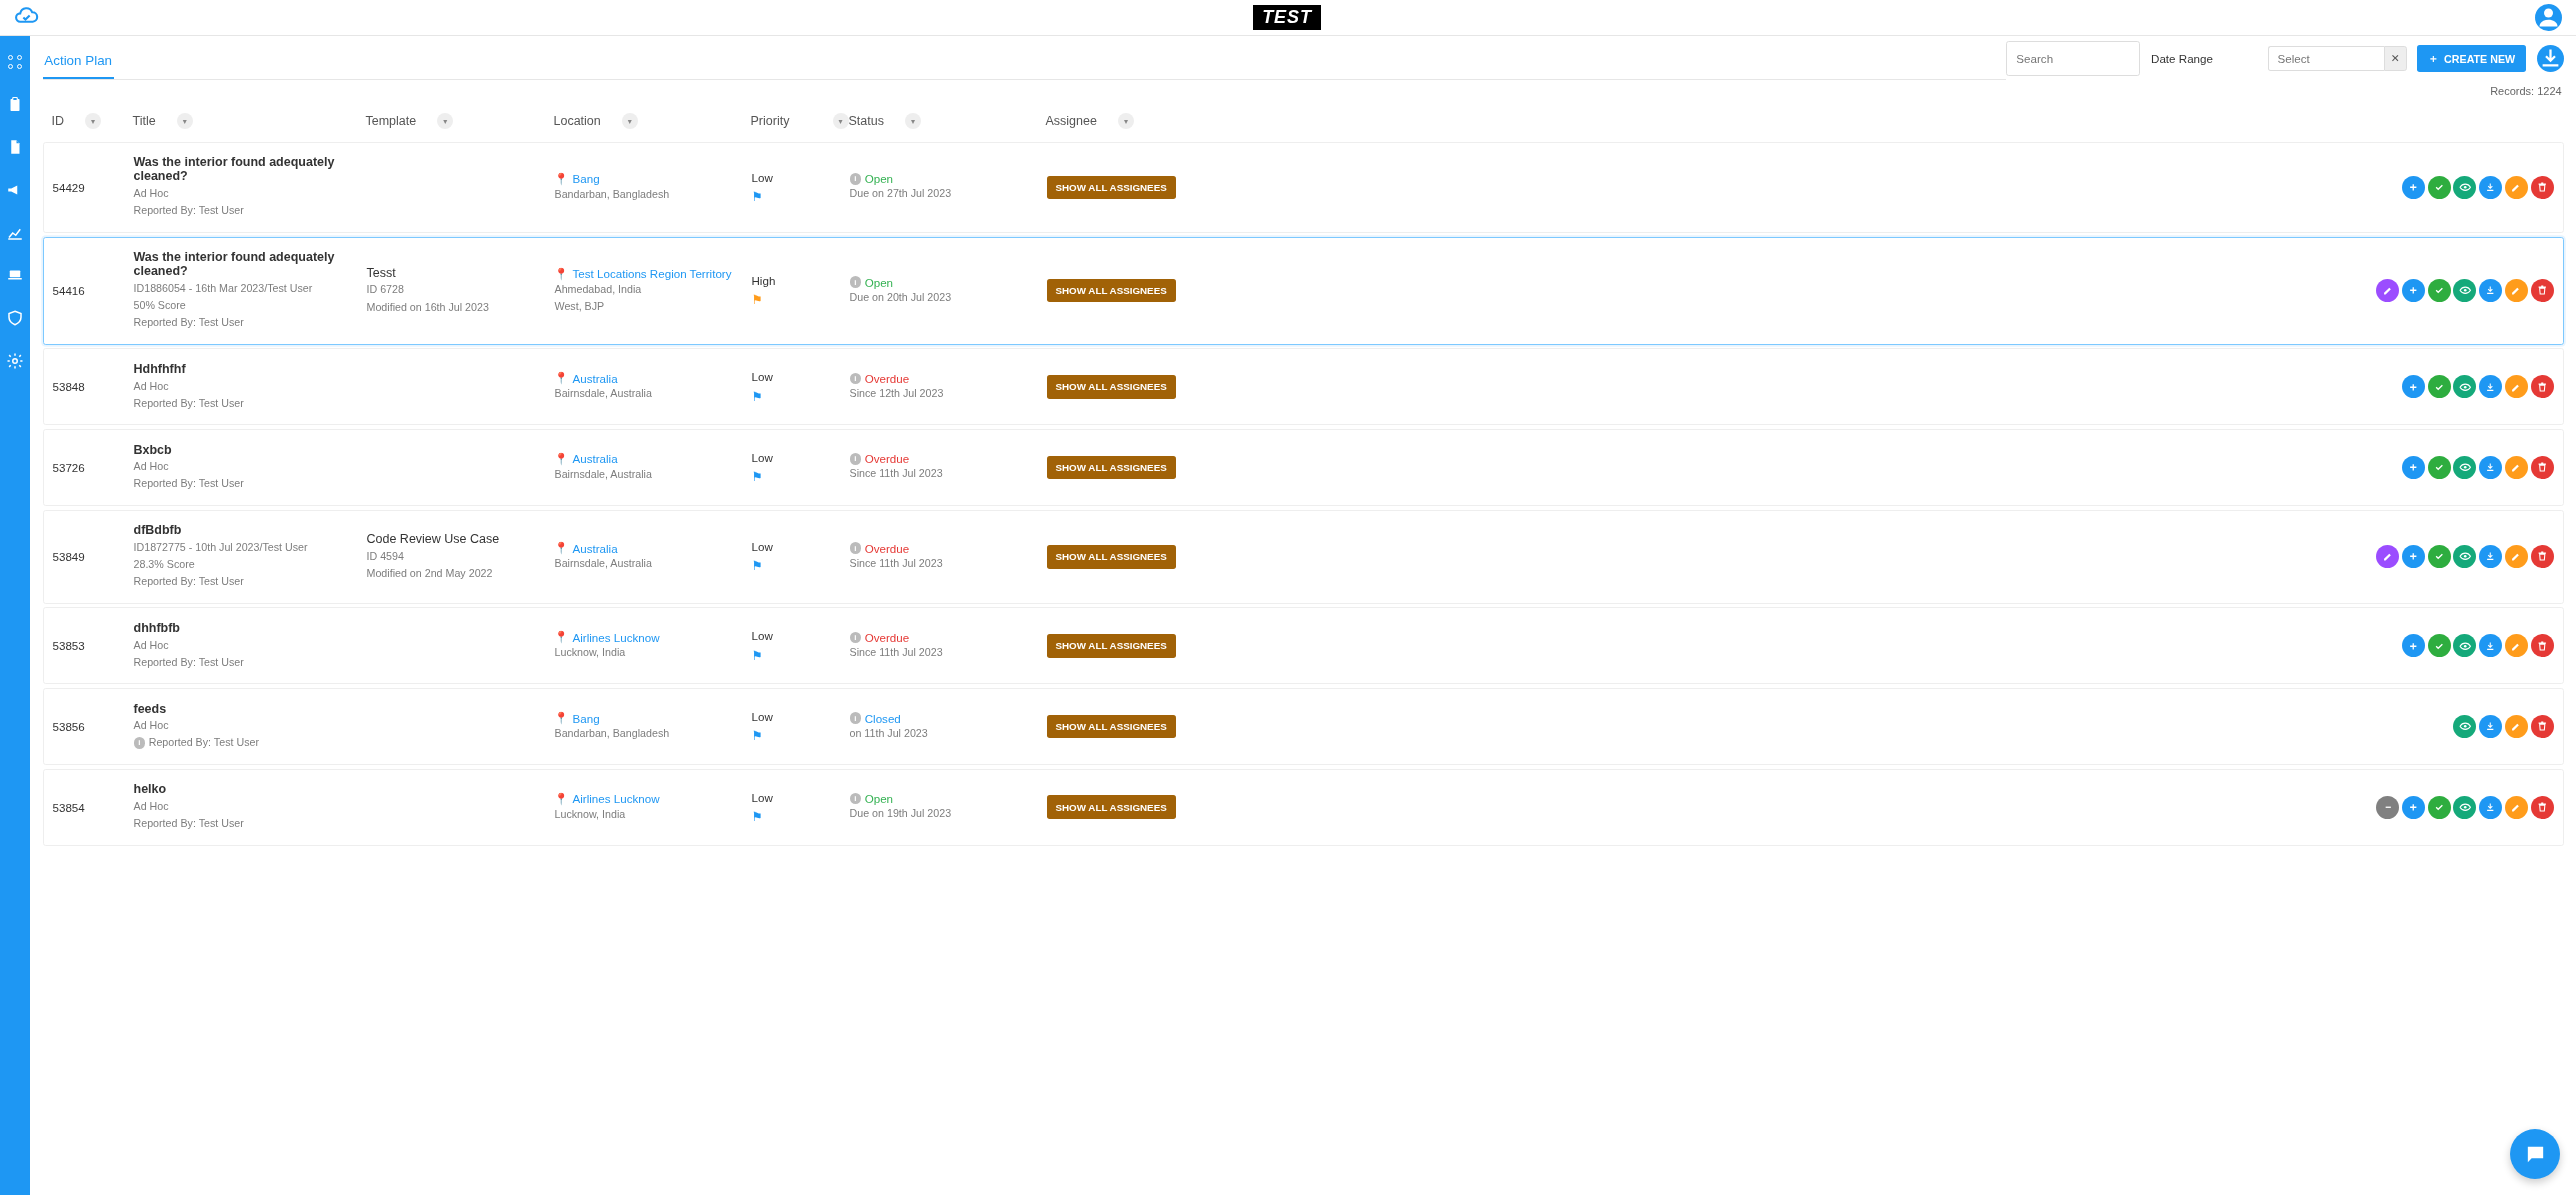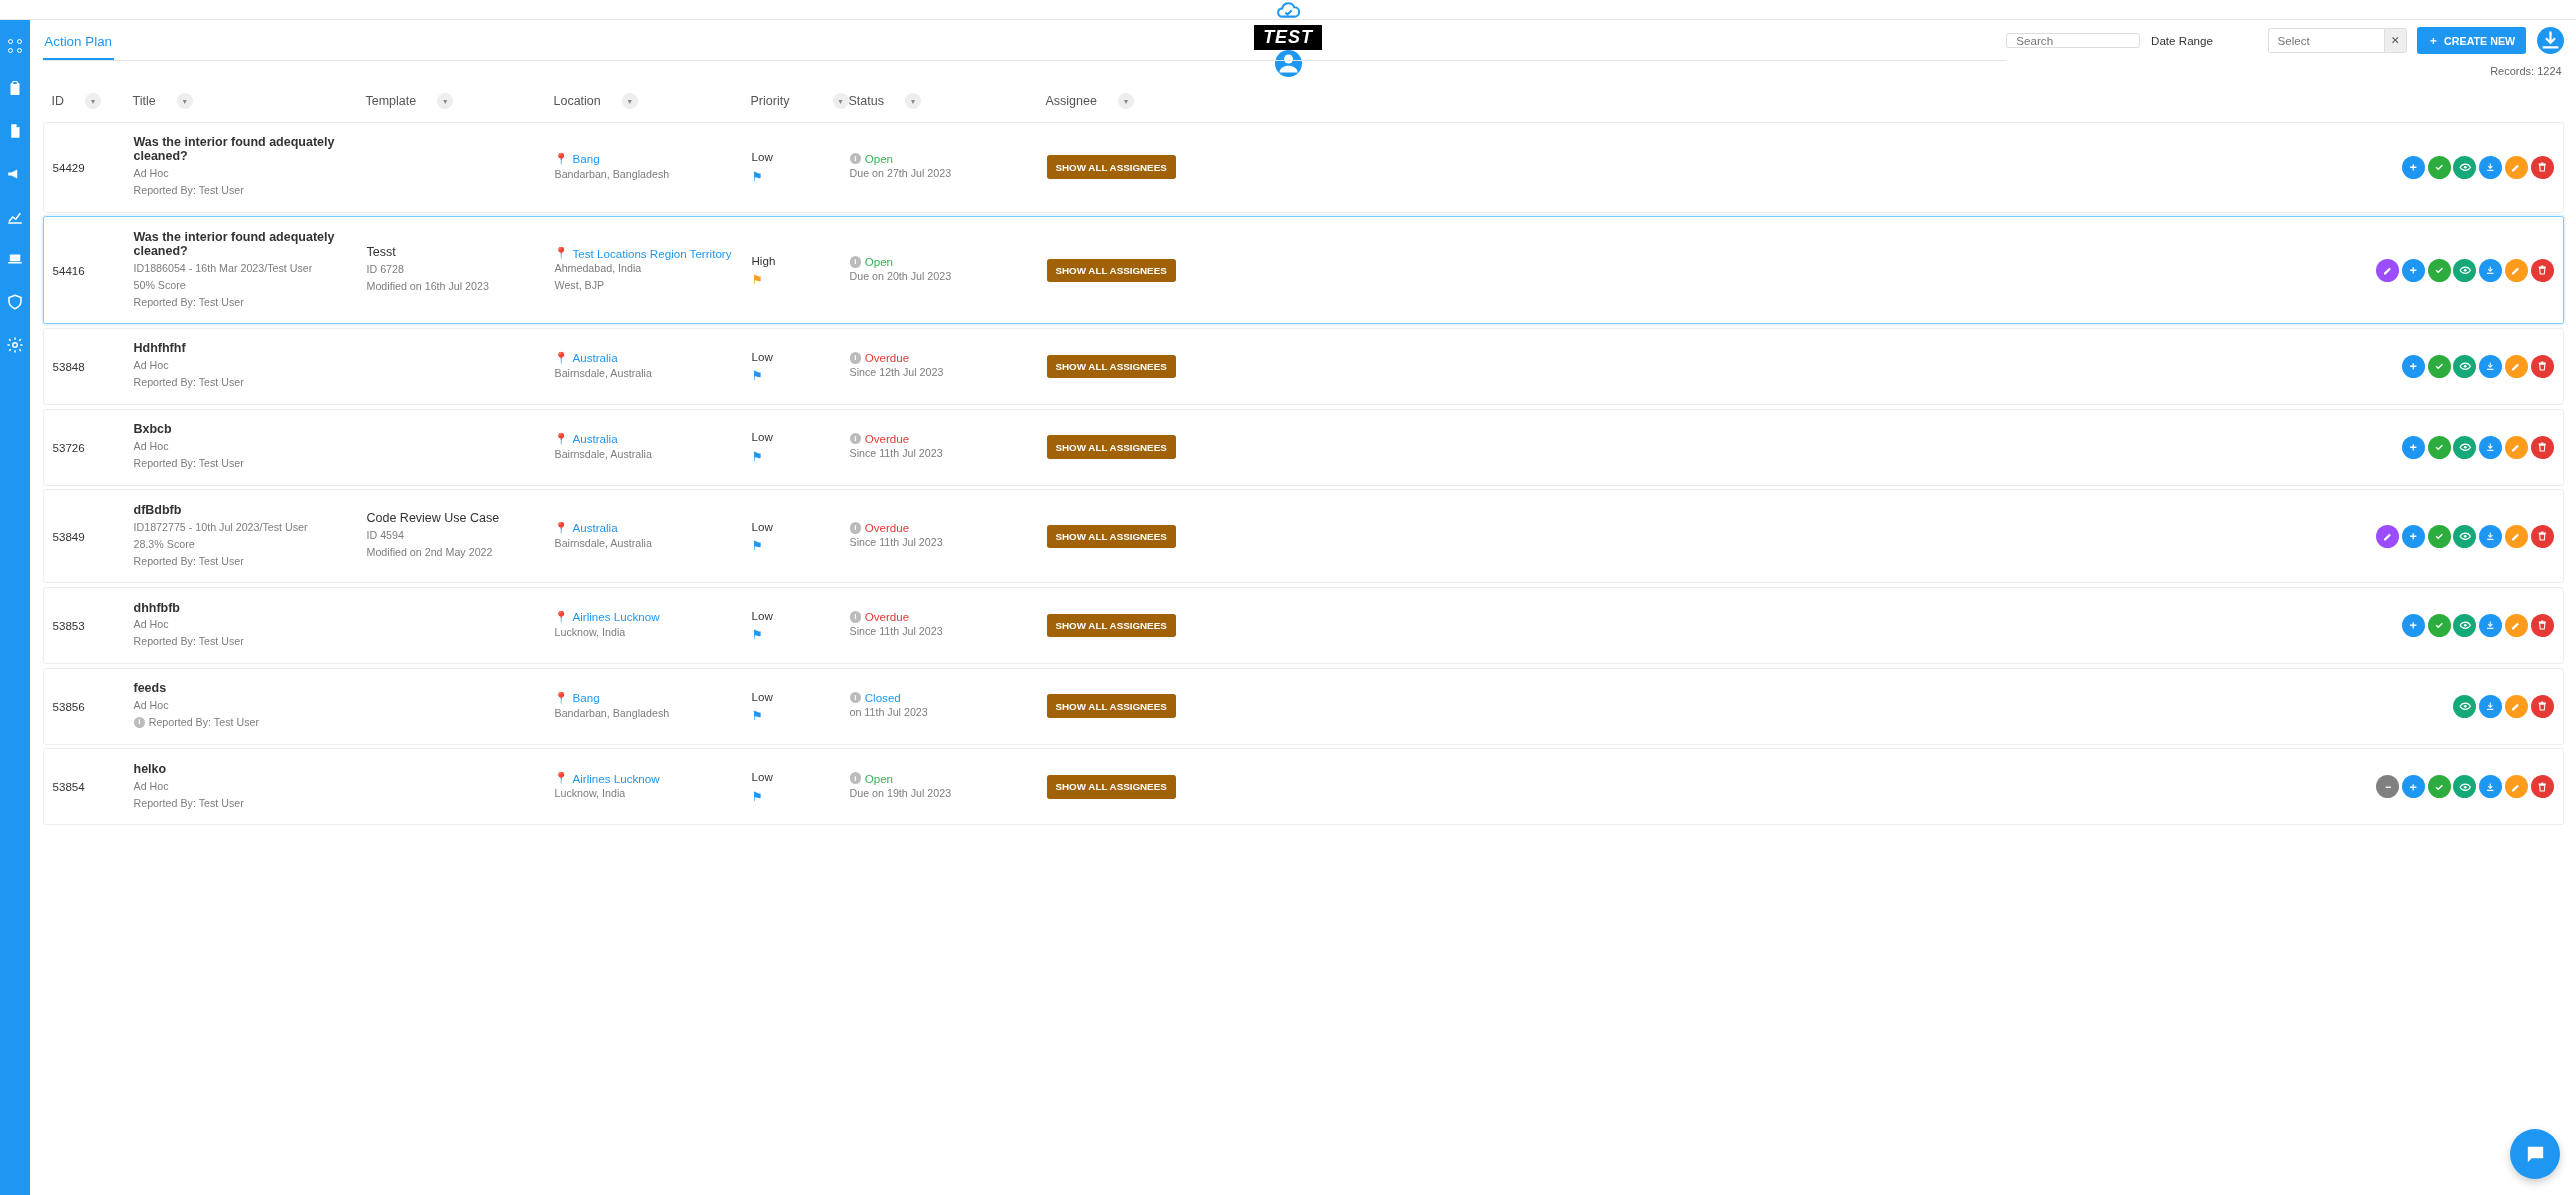--- a/index.html
+++ b/index.html
@@ -1,35 +1,35 @@
 <!DOCTYPE html>
 <html style="font-size:14.3px"><head>
 <meta charset="utf-8">
 <style>
 * { margin:0; padding:0; box-sizing:border-box; font-family:"Helvetica Neue",Helvetica,Arial,sans-serif; }
 html,body{height:100%;width:100%;}
 body{font-size:12.5px;color:#333;}
 .app{display:flex;flex-direction:column;height:100vh;}
-.topbar{height:20px;display:flex;align-items:center;justify-content:space-between;padding:0 14.3px;border-bottom:0.9px solid #e6e6e6;flex-direction:column;}
+.topbar{height:36px;display:flex;align-items:center;justify-content:space-between;padding:0 14.3px;border-bottom:0.9px solid #e6e6e6;}
 .logo{display:flex;align-items:center;gap:5.4px;color:#1e97f3;}
 .logo svg{width:25px;height:25px;}
 .top-center-logo{background:#000;color:#fff;font-weight:bold;font-style:italic;font-size:18px;padding:1.8px 9px;letter-spacing:0.9px;}
 .avatar{width:27px;height:27px;border-radius:50%;background:#1e97f3;display:flex;align-items:center;justify-content:center;}
 .shell{flex:1;display:flex;min-height:0;}
 .sidebar{width:30px;background:#1e97f3;display:flex;flex-direction:column;align-items:center;gap:23px;padding-top:16px;}
 .sidebar .sb-item{width:19.7px;height:19.7px;color:#fff;display:flex;align-items:center;justify-content:center;cursor:pointer;}
 .sidebar .sb-item svg{width:18px;height:18px;}
 .sb-dots{display:grid;grid-template-columns:repeat(2,5.4px);grid-template-rows:repeat(2,5.4px);gap:3.6px;}
 .sb-dots span{width:5.4px;height:5.4px;border-radius:50%;border:1.8px solid #fff;}
 .main{flex:1;display:flex;flex-direction:column;min-width:0;overflow:hidden;}
 .page-header{display:flex;align-items:center;justify-content:space-between;padding:5.4px 12.5px 0 12.5px;}
 .tabs{display:flex;align-items:center;border-bottom:0.9px solid #e6e6e6;flex:1;}
 .tab{padding:9px 1.8px;margin-right:18px;font-size:13.4px;color:#1e97f3;border-bottom:2.7px solid #1e97f3;font-weight:500;}
 .right-tools{display:flex;align-items:center;gap:10.7px;padding-bottom:5.4px;}
-.search{border:0.9px solid #ddd;border-radius:2.7px;height:15px;padding:0 9px;width:134px;font-size:11.6px;}
+.search{border:0.9px solid #ddd;border-radius:2.7px;height:35px;padding:0 9px;width:134px;font-size:11.6px;}
 .dr-label{font-size:11.6px;color:#333;}
 .dr-box{display:flex;align-items:center;padding-left:44px;}
 .dr-input{border:0.9px solid #ddd;border-right:none;border-radius:2.7px 0 0 2.7px;height:25px;padding:0 9px;width:116px;font-size:11.6px;}
 .dr-clear{border:0.9px solid #ddd;background:#eee;height:25px;width:23px;display:flex;align-items:center;justify-content:center;border-radius:0 2.7px 2.7px 0;cursor:pointer;font-size:10.7px;color:#555;}
 .btn-create{background:#1e97f3;color:#fff;border:none;border-radius:2.7px;height:27px;padding:0 10.7px;font-size:10.7px;font-weight:bold;cursor:pointer;display:flex;align-items:center;gap:5.4px;}
 .dl-circ{width:27px;height:27px;border-radius:50%;background:#1e97f3;display:flex;align-items:center;justify-content:center;cursor:pointer;}
 .records{text-align:right;font-size:11px;color:#666;padding:3.6px 14.3px;}
 .table-wrap{flex:1;overflow-y:auto;padding:0 12.5px 12.5px 12.5px;}
 .thead{display:grid;grid-template-columns:81px 233px 188px 197px 98px 197px 224px 1fr;padding:12.5px 9px;color:#555;font-size:12.5px;}
 .th{display:flex;align-items:center;gap:21px;}

